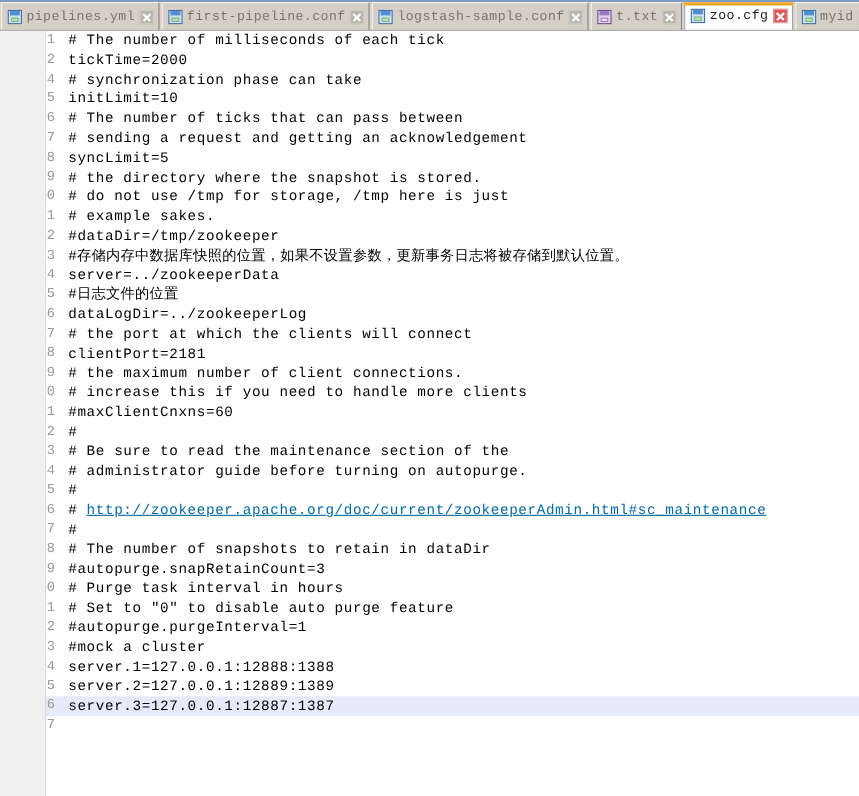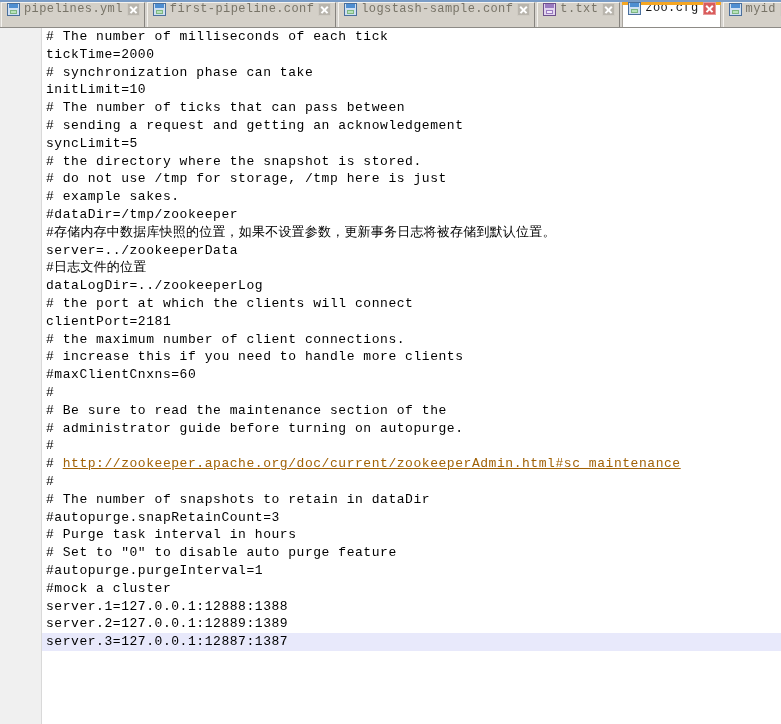--- a/index.html
+++ b/index.html
@@ -39,21 +39,21 @@
     border-bottom: 1px solid #8d8b86;
     display: flex;
     align-items: stretch;
     padding-left: 1px;
     box-sizing: border-box;
     position: relative;
   }
   .tab {
     position: relative;
     display: flex;
-    align-items: flex-start;
+    align-items: center;
     gap: 4px;
     padding: 0 4px 0 5px;
     margin-right: 2px;
     background: #d4d0c8;
     border-left: 1px solid #f4f2ee;
     border-right: 1px solid #86837e;
     border-top: 1px solid #f4f2ee;
     box-sizing: border-box;
     cursor: default;
     user-select: none;
@@ -158,20 +158,21 @@
     width: 42px;
     background: #f0f0f0;
     border-right: 1px solid #d9d9d9;
     box-sizing: border-box;
     z-index: 2;
   }
   .lines {
     position: absolute;
     left: 0; top: 0; right: 0; bottom: 0;
     z-index: 1;
+    padding-left: 16px;
   }
   .row {
     height: 17.8px;
     position: relative;
     white-space: pre;
   }
   .row.current {
     background: #e8e9fb;
   }
   .row .lineno {
@@ -191,21 +192,21 @@
     right: 0;
     font-family: "Liberation Mono", "DejaVu Sans Mono", monospace;
     font-size: 13px;
     line-height: 17.8px;
     color: #000000;
     letter-spacing: 0.55px;
     white-space: pre;
     z-index: 3;
   }
   .row .code .link {
-    color: #a16207;
+    color: #0369a1;
     text-decoration: underline;
   }
   .row .code.cjk {
     letter-spacing: 0.2px;
   }
 </style>
 </head>
 <body>
 
 <div class="app">

